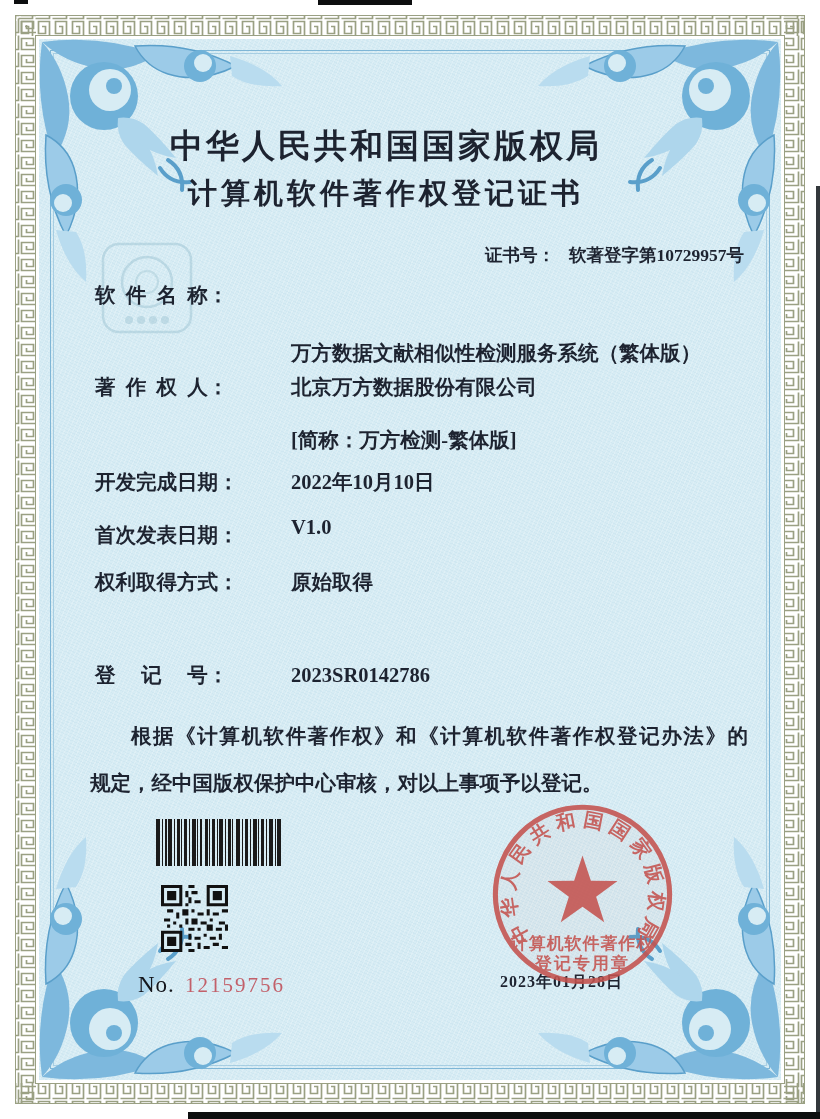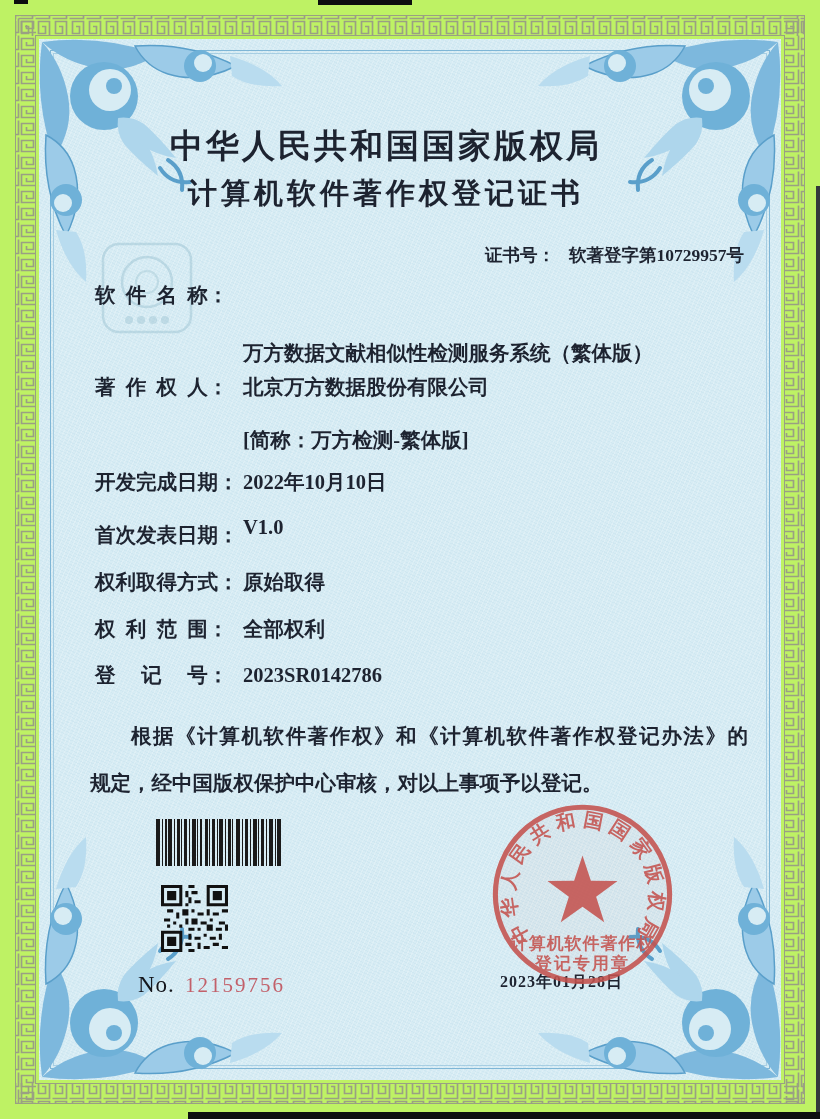--- a/index.html
+++ b/index.html
@@ -1,17 +1,17 @@
 <!DOCTYPE html>
 <html><head>
 <meta charset="utf-8">
 <style>
   html,body{margin:0;padding:0;}
   body{background:#7a7f82;font-family:"Liberation Serif","DejaVu Serif",serif;}
-  .page{position:relative;width:820px;height:1119px;margin:0 auto;background:#bef264;overflow:hidden;}
+  .page{position:relative;width:820px;height:1119px;margin:0 auto;background:#ffffff;overflow:hidden;}
 
   
   .frame-svg{position:absolute;left:0;top:0;width:820px;height:1119px;}
   .panel{position:absolute;left:39px;top:39px;right:39px;bottom:39px;background:#d7ecf4;
     background-image:
       repeating-linear-gradient(115deg, rgba(255,255,255,.20) 0 1px, rgba(255,255,255,0) 1px 4px),
       repeating-linear-gradient(25deg, rgba(110,170,200,.07) 0 1px, rgba(110,170,200,0) 1px 3px);}
   .innerline{position:absolute;left:50px;top:50px;right:50px;bottom:50px;border:1px solid #7fb6d6;}
   .innerline2{position:absolute;left:53px;top:53px;right:53px;bottom:53px;border:1px solid rgba(127,182,214,.55);}
   .ornaments{position:absolute;left:0;top:0;width:820px;height:1119px;pointer-events:none;}
@@ -20,21 +20,21 @@
   .watermark{position:absolute;left:98px;top:240px;opacity:.8;}
 
   
   .ink{color:#1d2330;}
   .headings{position:absolute;left:40px;right:88px;text-align:center;}
   .title{position:absolute;left:0;right:0;top:124px;font-size:33px;font-weight:bold;letter-spacing:3px;}
   .subtitle{position:absolute;left:0;right:0;top:174px;font-size:29px;font-weight:bold;letter-spacing:4px;}
   .certno{position:absolute;right:76px;top:243px;font-size:17.5px;font-weight:bold;margin-left:48px;}
   .certno .v{margin-left:14px;}
 
-  .row{position:absolute;left:95px;display:flex;font-size:20.5px;font-weight:bold;line-height:29px;}
+  .row{position:absolute;left:95px;display:flex;font-size:20.5px;font-weight:bold;line-height:29px;gap:48px;}
   .row .lbl{white-space:pre;width:148px;flex:none;}
   .row .val{white-space:pre;}
 
   .stmt{position:absolute;left:90px;width:658px;top:713px;font-size:20.5px;font-weight:bold;line-height:47px;}
   .stmt .l1{text-indent:2em;text-align:justify;text-align-last:justify;}
   .stmt .l2{text-align:left;}
 
   .barcode{position:absolute;left:156px;top:819px;width:126px;height:47px;
     background:linear-gradient(90deg,
       #1a1a1a 0 4px, transparent 4px 6px, #1a1a1a 6px 7px, transparent 7px 9px,
@@ -165,24 +165,20 @@
 
   <div class="row ink" style="top:521px">
     <span class="lbl">首次发表日期：</span>
   </div>
 
   <div class="row ink" style="top:568px">
     <span class="lbl">权利取得方式：</span>
     <span class="val">原始取得</span>
   </div>
 
-  <div class="row ink" style="top:615px">
-    <span class="lbl">权  利  范  围：</span>
-    <span class="val">全部权利</span>
-  </div>
 
   <div class="row ink" style="top:661px">
     <span class="lbl">登     记     号：</span>
     <span class="val">2023SR0142786</span>
   </div>
 
   <div class="stmt ink">
     <div class="l1">根据《计算机软件著作权》和《计算机软件著作权登记办法》的</div>
     <div class="l2">规定，经中国版权保护中心审核，对以上事项予以登记。</div>
   </div>

